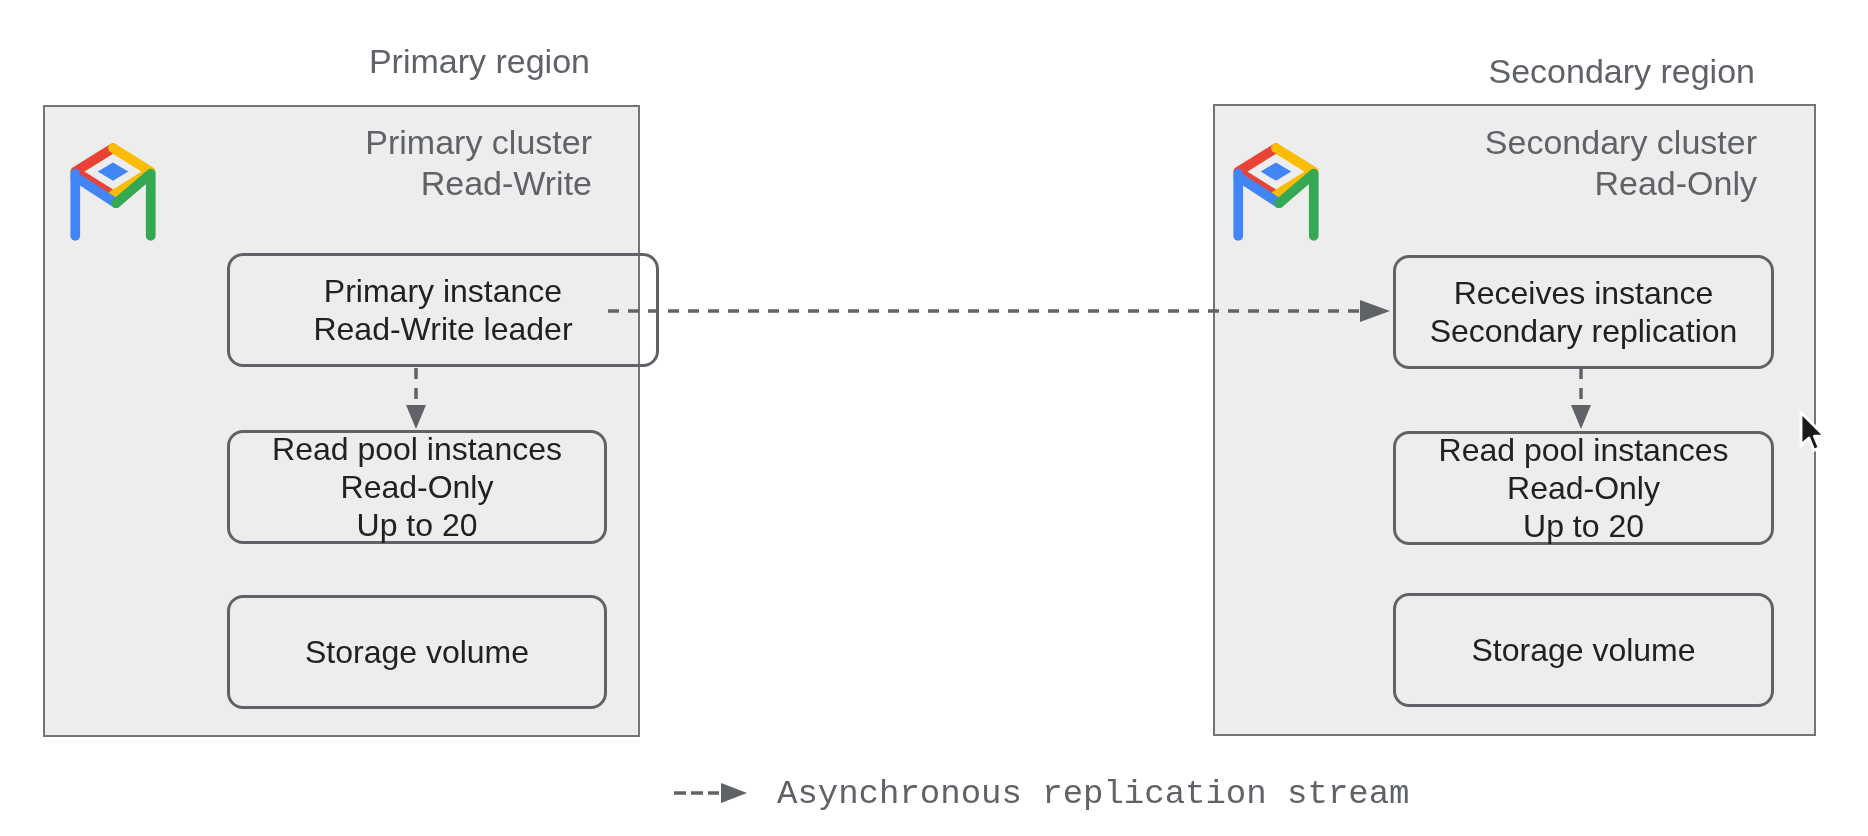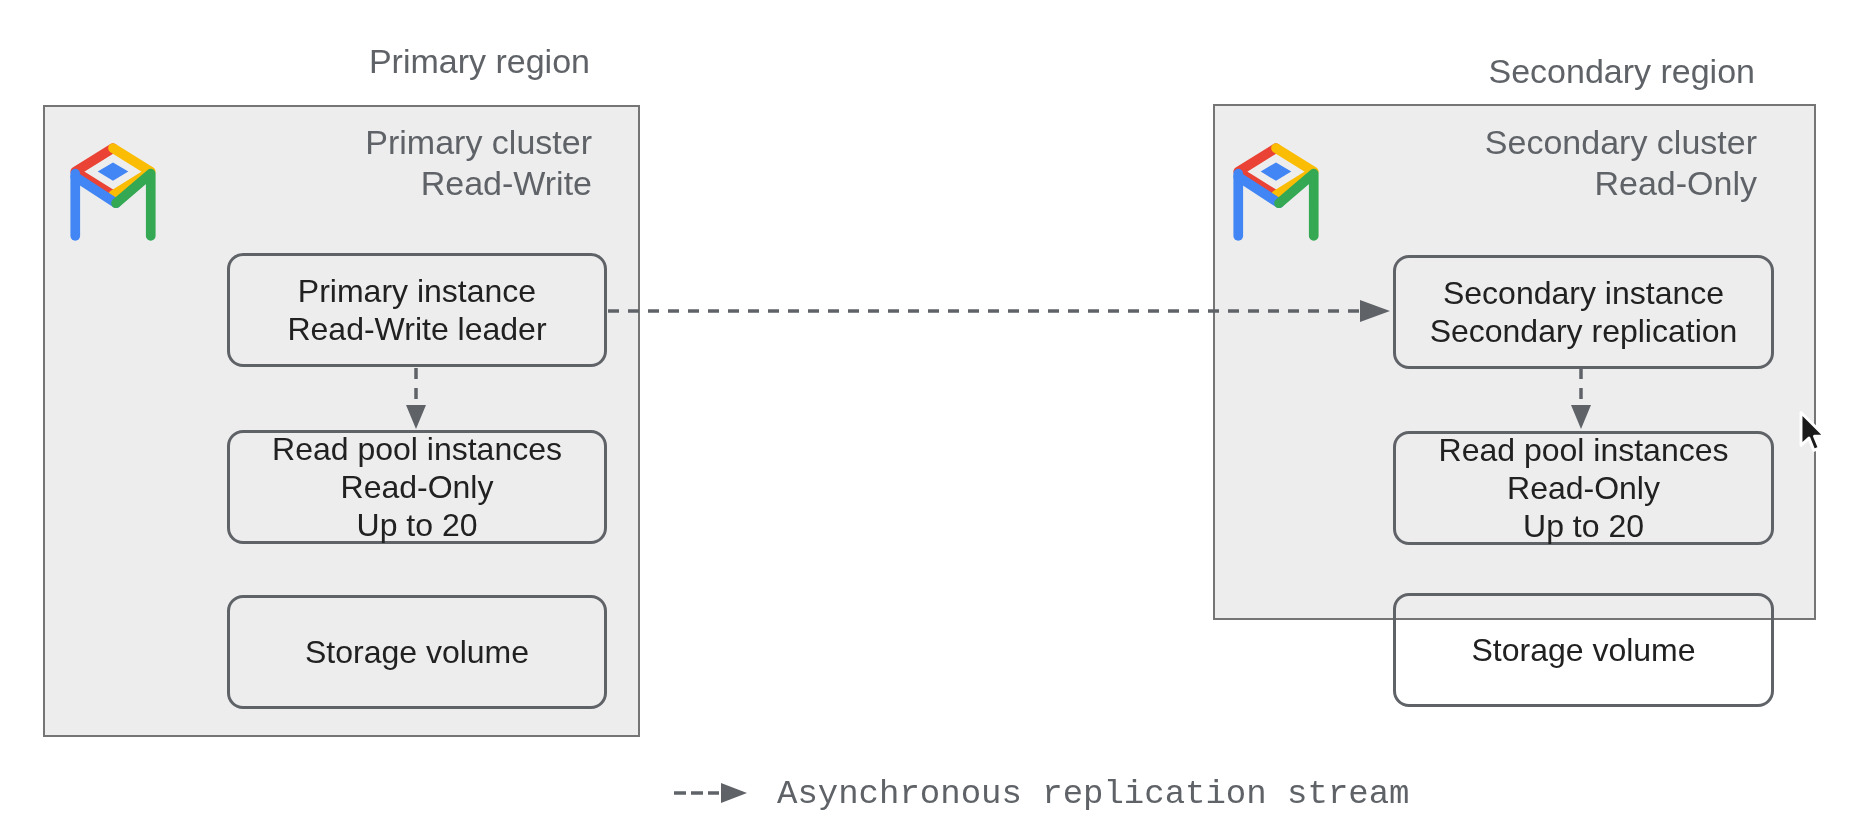--- a/index.html
+++ b/index.html
@@ -58,49 +58,49 @@
       <path class="logo-yellow" d="M 45 8 L 82 31 L 45 54"></path>
       <polygon class="logo-blue-fill" points="45,22 60,31 45,40 30,31"></polygon>
       <path class="logo-blue" d="M 8 33 L 8 94"></path>
       <path class="logo-blue" d="M 8 36 L 48 62"></path>
       <path class="logo-green" d="M 48 62 L 82 33 L 82 94"></path>
     </svg>
     <div class="cluster-title" style="right:46px;top:15px;">
       <div>Primary cluster</div>
       <div>Read-Write</div>
     </div>
-    <div class="node" style="left:182px;top:146px;width:380px;height:114px;">
+    <div class="node" style="left:182px;top:146px;width:432px;height:114px;">
       <div>Primary instance</div>
       <div>Read-Write leader</div>
     </div>
     <div class="node" style="left:182px;top:323px;width:380px;height:114px;">
       <div>Read pool instances</div>
       <div>Read-Only</div>
       <div>Up to 20</div>
     </div>
     <div class="node" style="left:182px;top:488px;width:380px;height:114px;">
       <div>Storage volume</div>
     </div>
   </div>
 
-  <div class="cluster" style="left:1213px;top:104px;width:603px;height:516px;">
+  <div class="cluster" style="left:1213px;top:104px;width:603px;height:632px;">
     <svg class="logo" style="left:15px;top:34px;" width="92" height="102" viewBox="0 0 90 100" aria-hidden="true">
       <path class="logo-red" d="M 45 8 L 8 31 L 45 54"></path>
       <path class="logo-yellow" d="M 45 8 L 82 31 L 45 54"></path>
       <polygon class="logo-blue-fill" points="45,22 60,31 45,40 30,31"></polygon>
       <path class="logo-blue" d="M 8 33 L 8 94"></path>
       <path class="logo-blue" d="M 8 36 L 48 62"></path>
       <path class="logo-green" d="M 48 62 L 82 33 L 82 94"></path>
     </svg>
     <div class="cluster-title" style="right:57px;top:16px;">
       <div>Secondary cluster</div>
       <div>Read-Only</div>
     </div>
     <div class="node" style="left:178px;top:149px;width:381px;height:114px;">
-      <div>Secondary instance</div>
+      <div>Receives instance</div>
       <div>Secondary replication</div>
     </div>
     <div class="node" style="left:178px;top:325px;width:381px;height:114px;">
       <div>Read pool instances</div>
       <div>Read-Only</div>
       <div>Up to 20</div>
     </div>
     <div class="node" style="left:178px;top:487px;width:381px;height:114px;">
       <div>Storage volume</div>
     </div>

